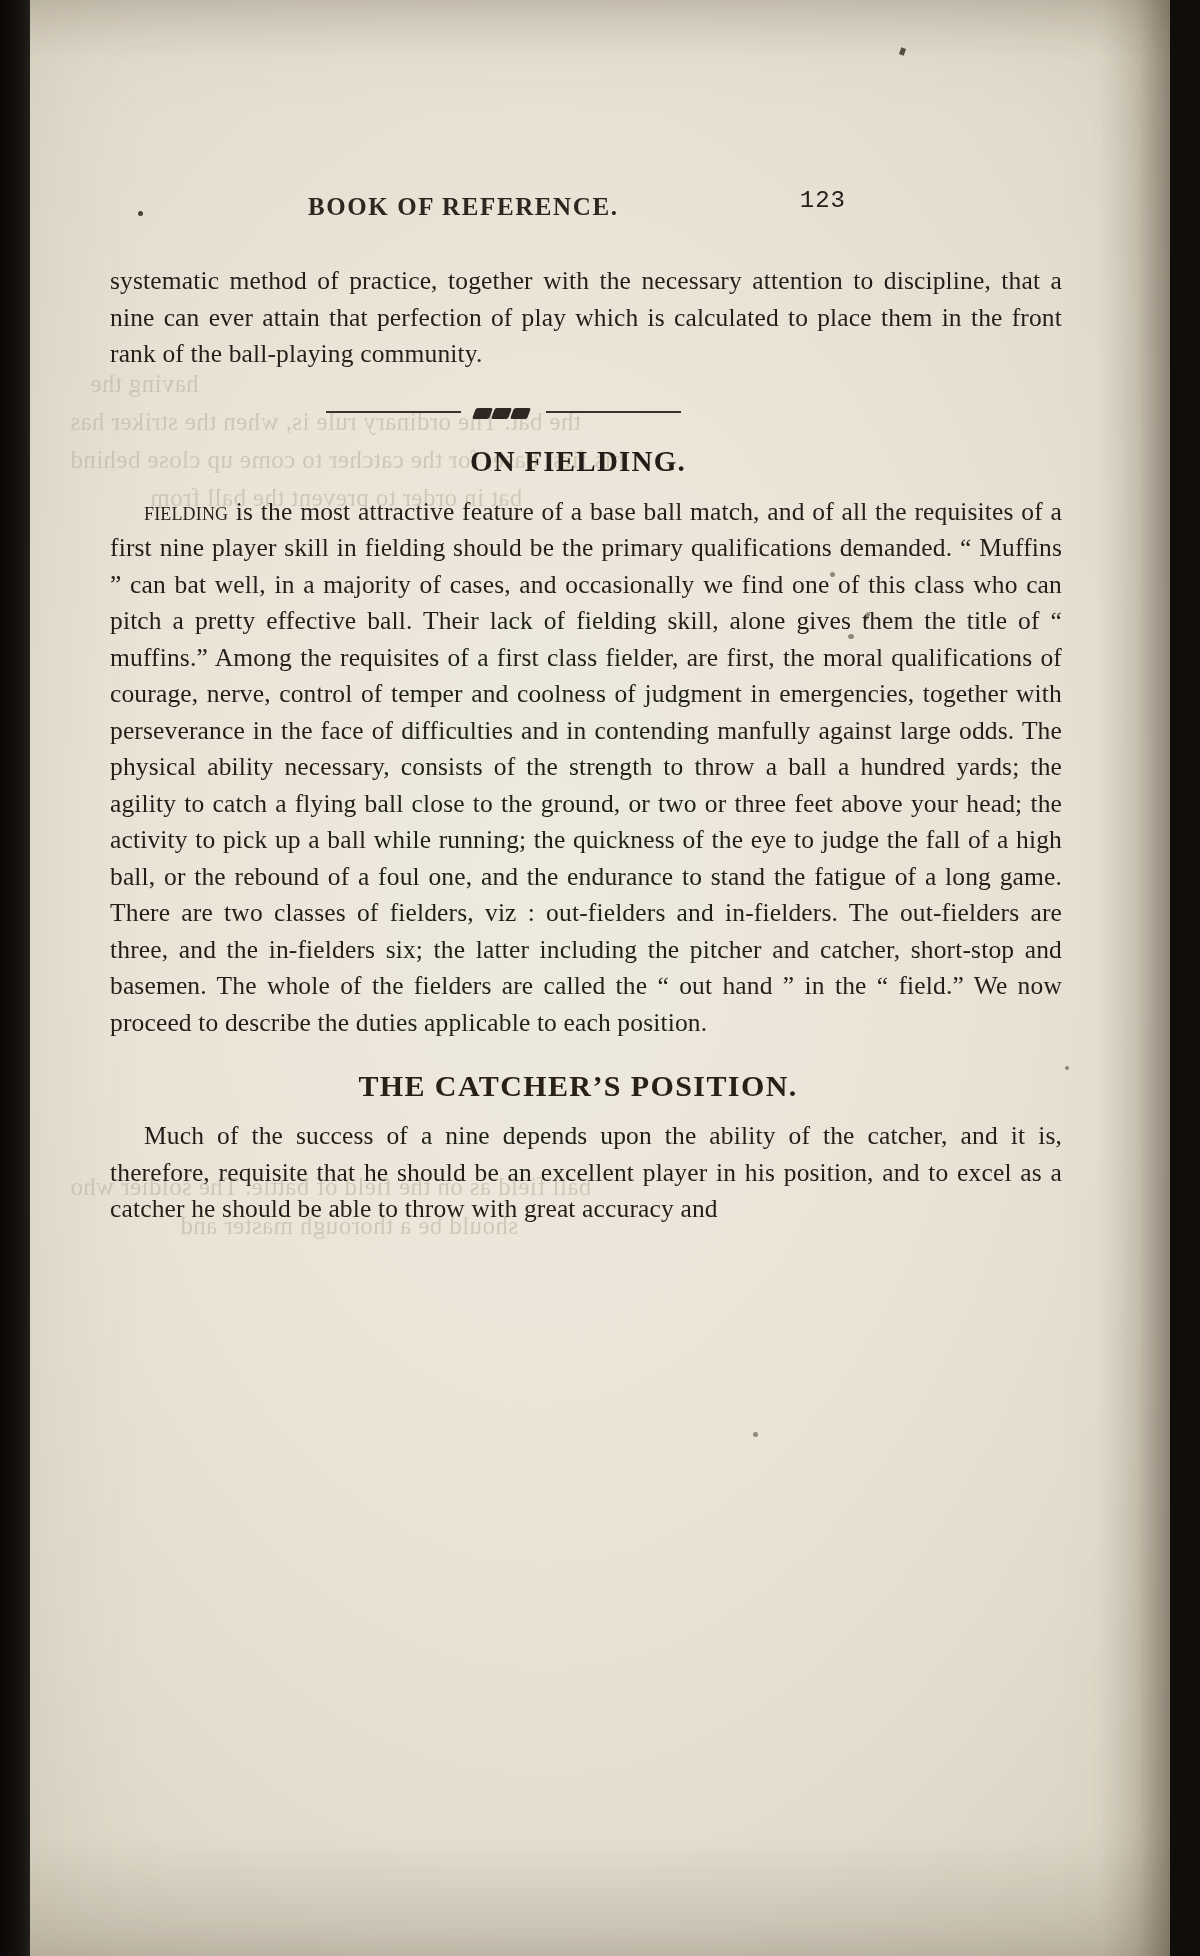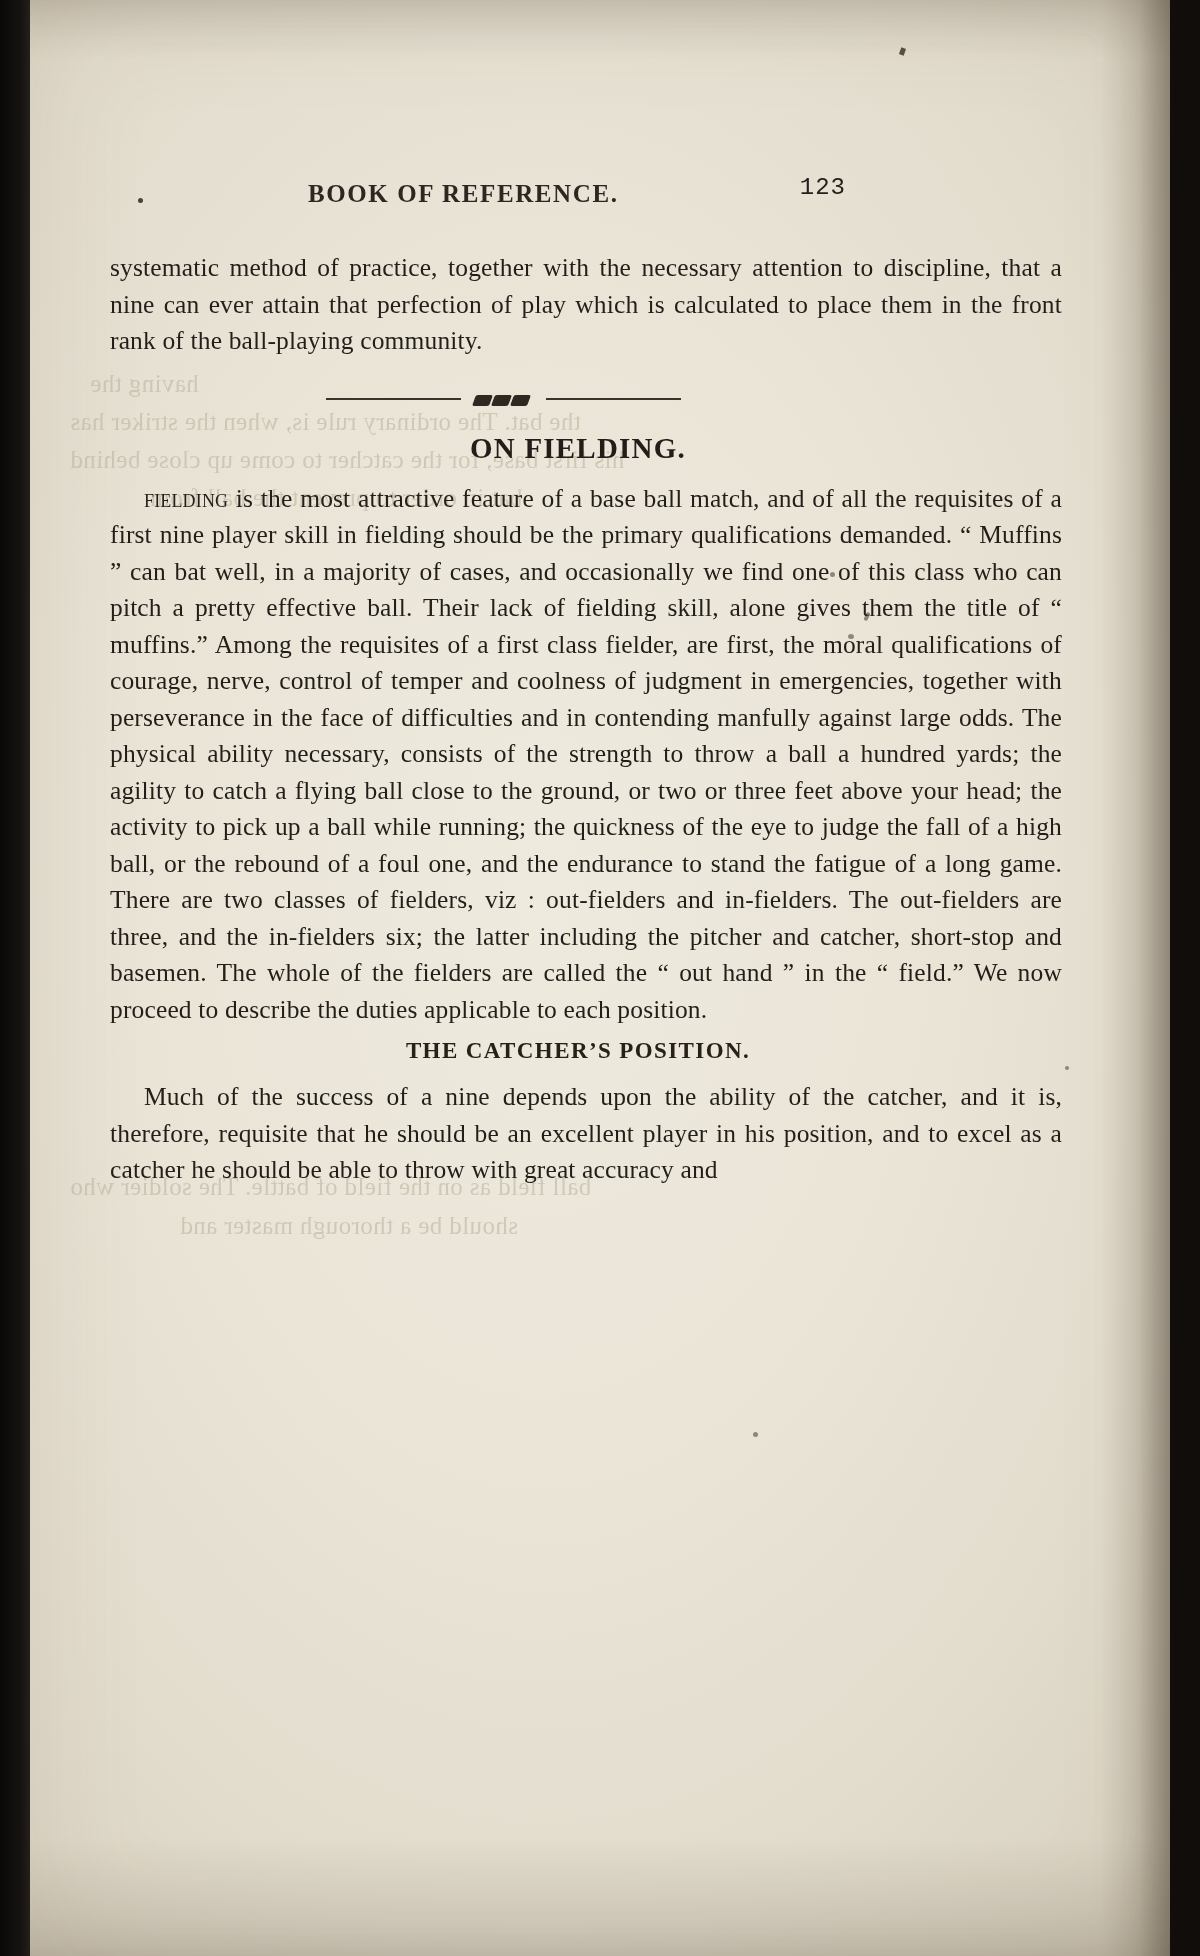--- a/index.html
+++ b/index.html
@@ -82,20 +82,21 @@
     left: 48px;
     top: 180px;
     width: 1000px;
   }
 
   
   #running-head {
     position: relative;
     height: 44px;
     margin-bottom: 26px;
+    margin-top: 13px;
   }
   #running-title {
     position: absolute;
     left: 230px;
     top: 0;
     font-size: 25px;
     letter-spacing: 1.6px;
     color: #2d2721;
     font-variant: small-caps;
     text-transform: uppercase;
@@ -186,24 +187,24 @@
   }
 
   .smallcap-lead {
     font-variant: small-caps;
     text-transform: lowercase;
   }
   .smallcap-lead::first-letter { text-transform: uppercase; }
 
   #subsection-heading {
     text-align: center;
-    font-size: 23px;
+    font-size: 30px;
     letter-spacing: 1.4px;
     color: #272119;
-    margin: 10px 0 6px 0;
+    margin: 28px 0 6px 0;
     font-variant: small-caps;
     font-family: "Liberation Serif", serif;
   }
 
   .indent { display:inline-block; width: 34px; }
 
   
   .speck {
     position: absolute;
     background: #6b5f4e;

